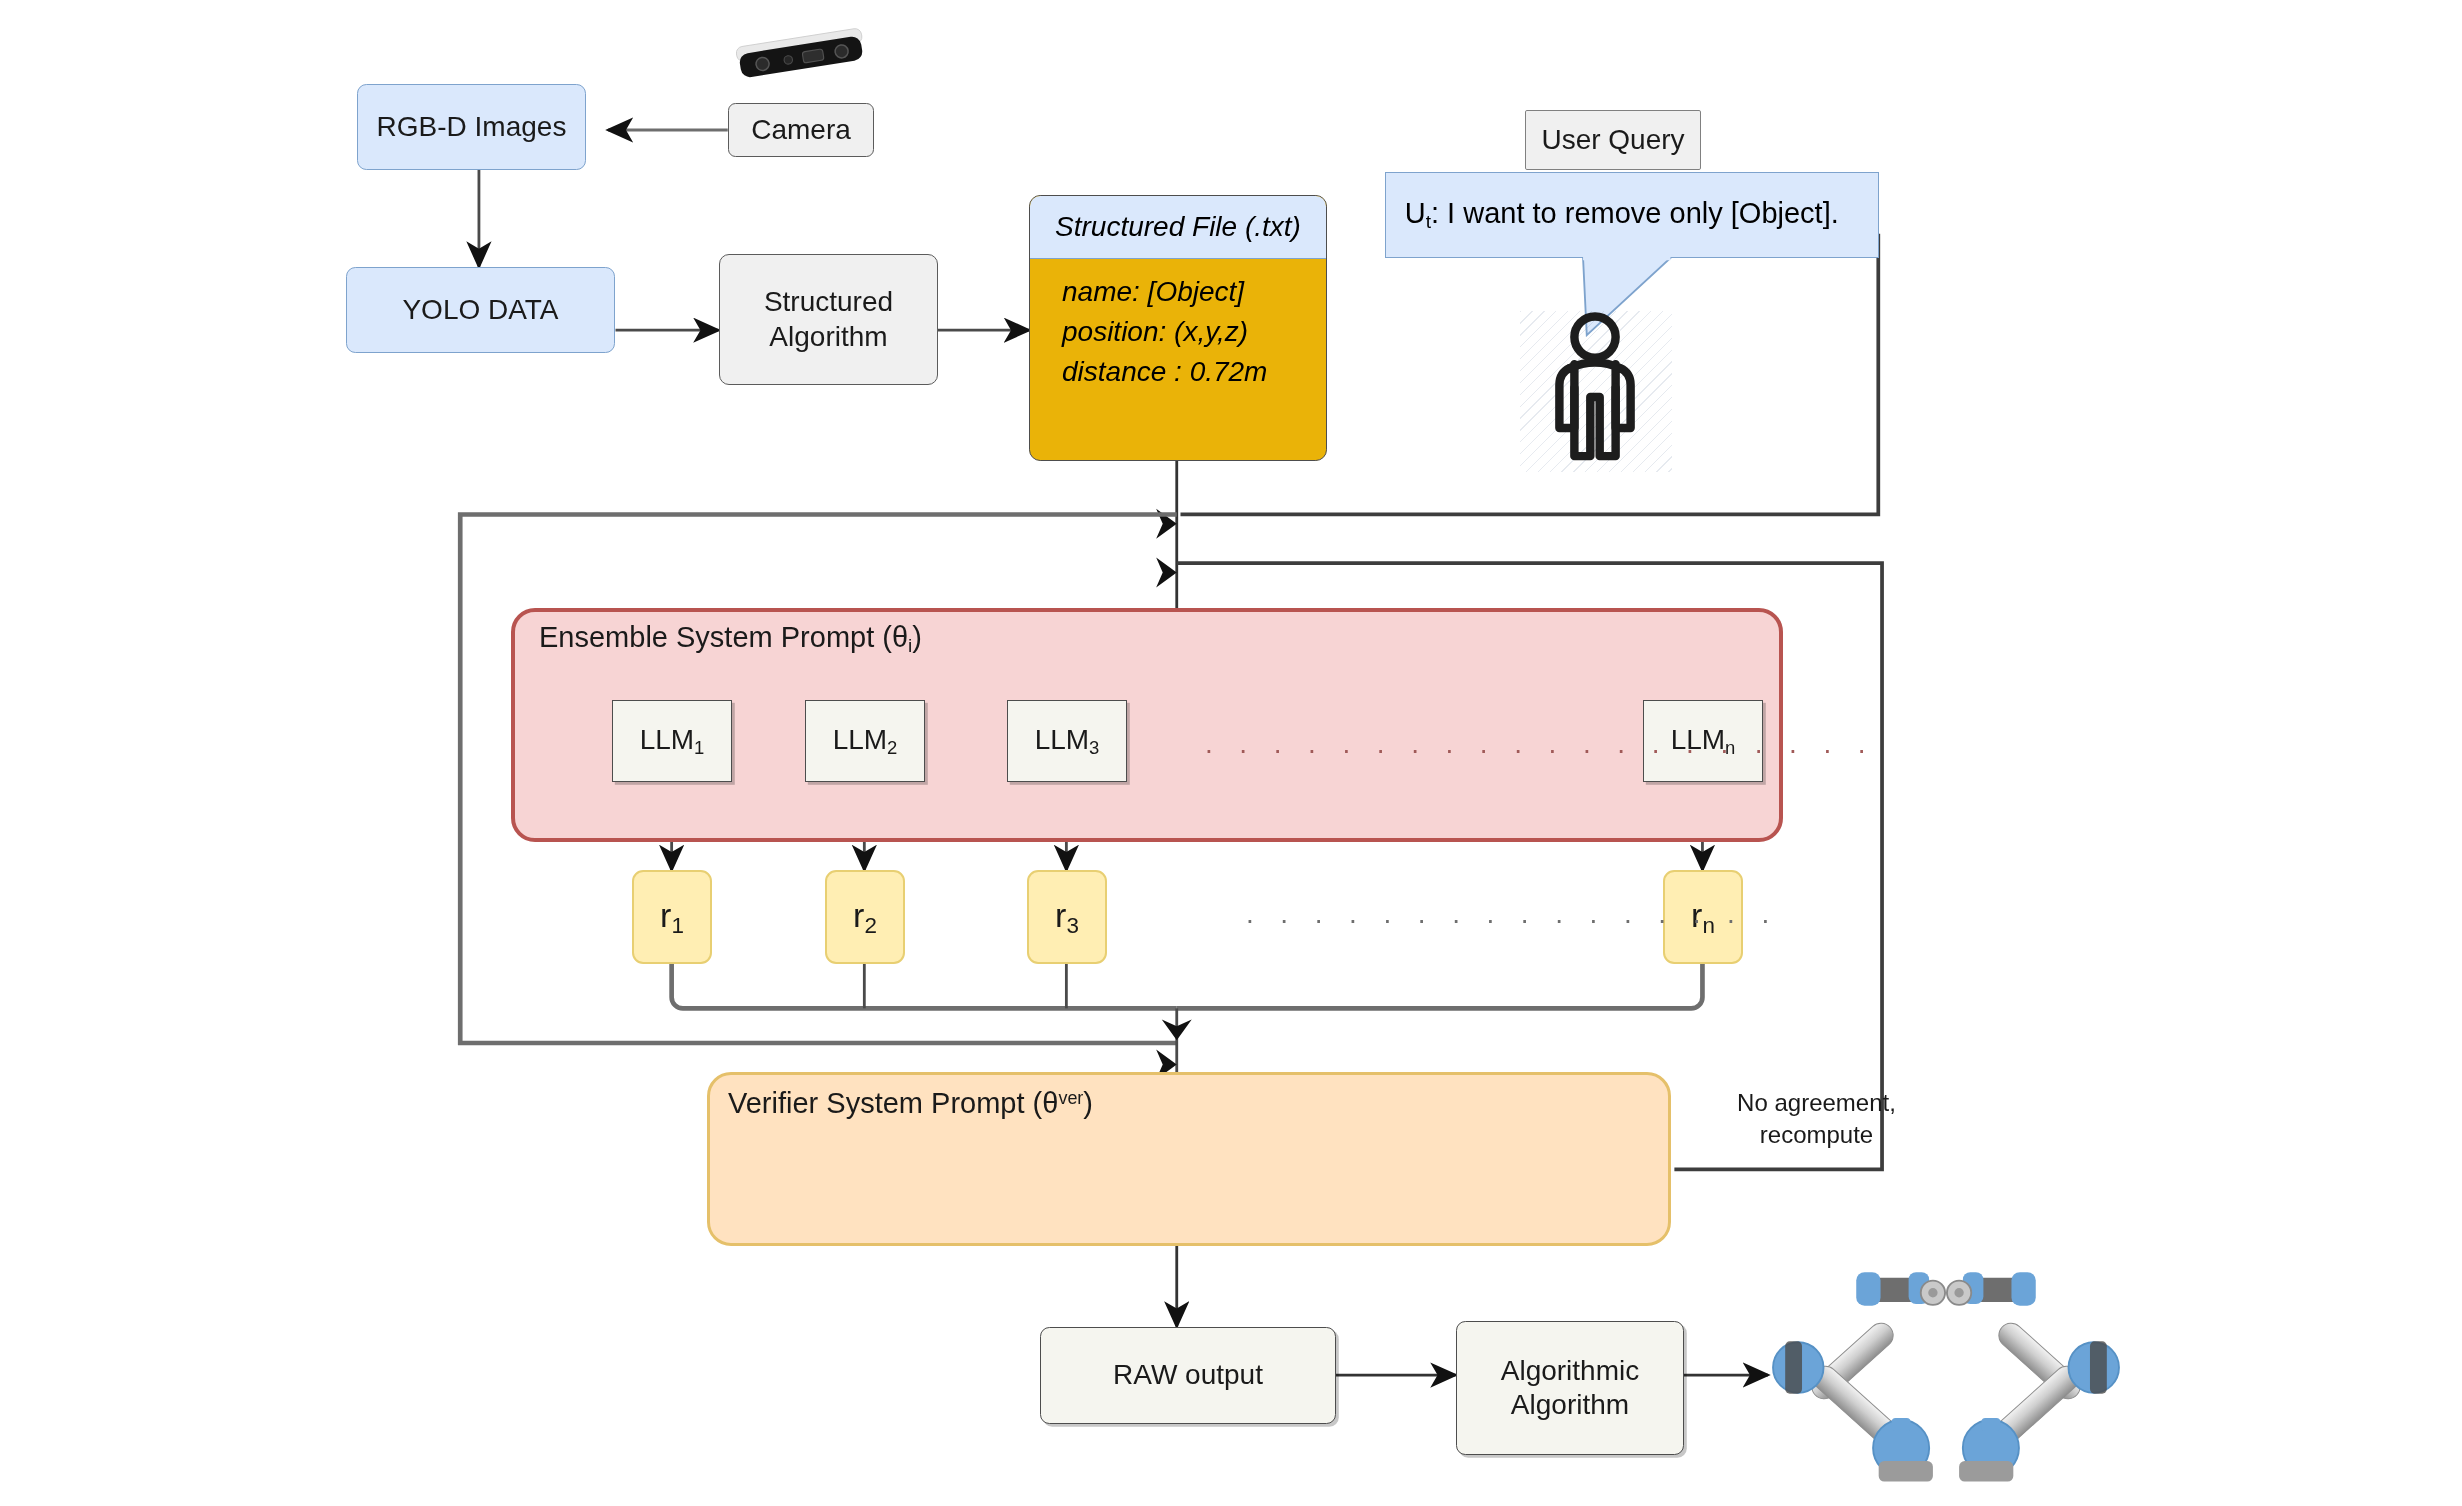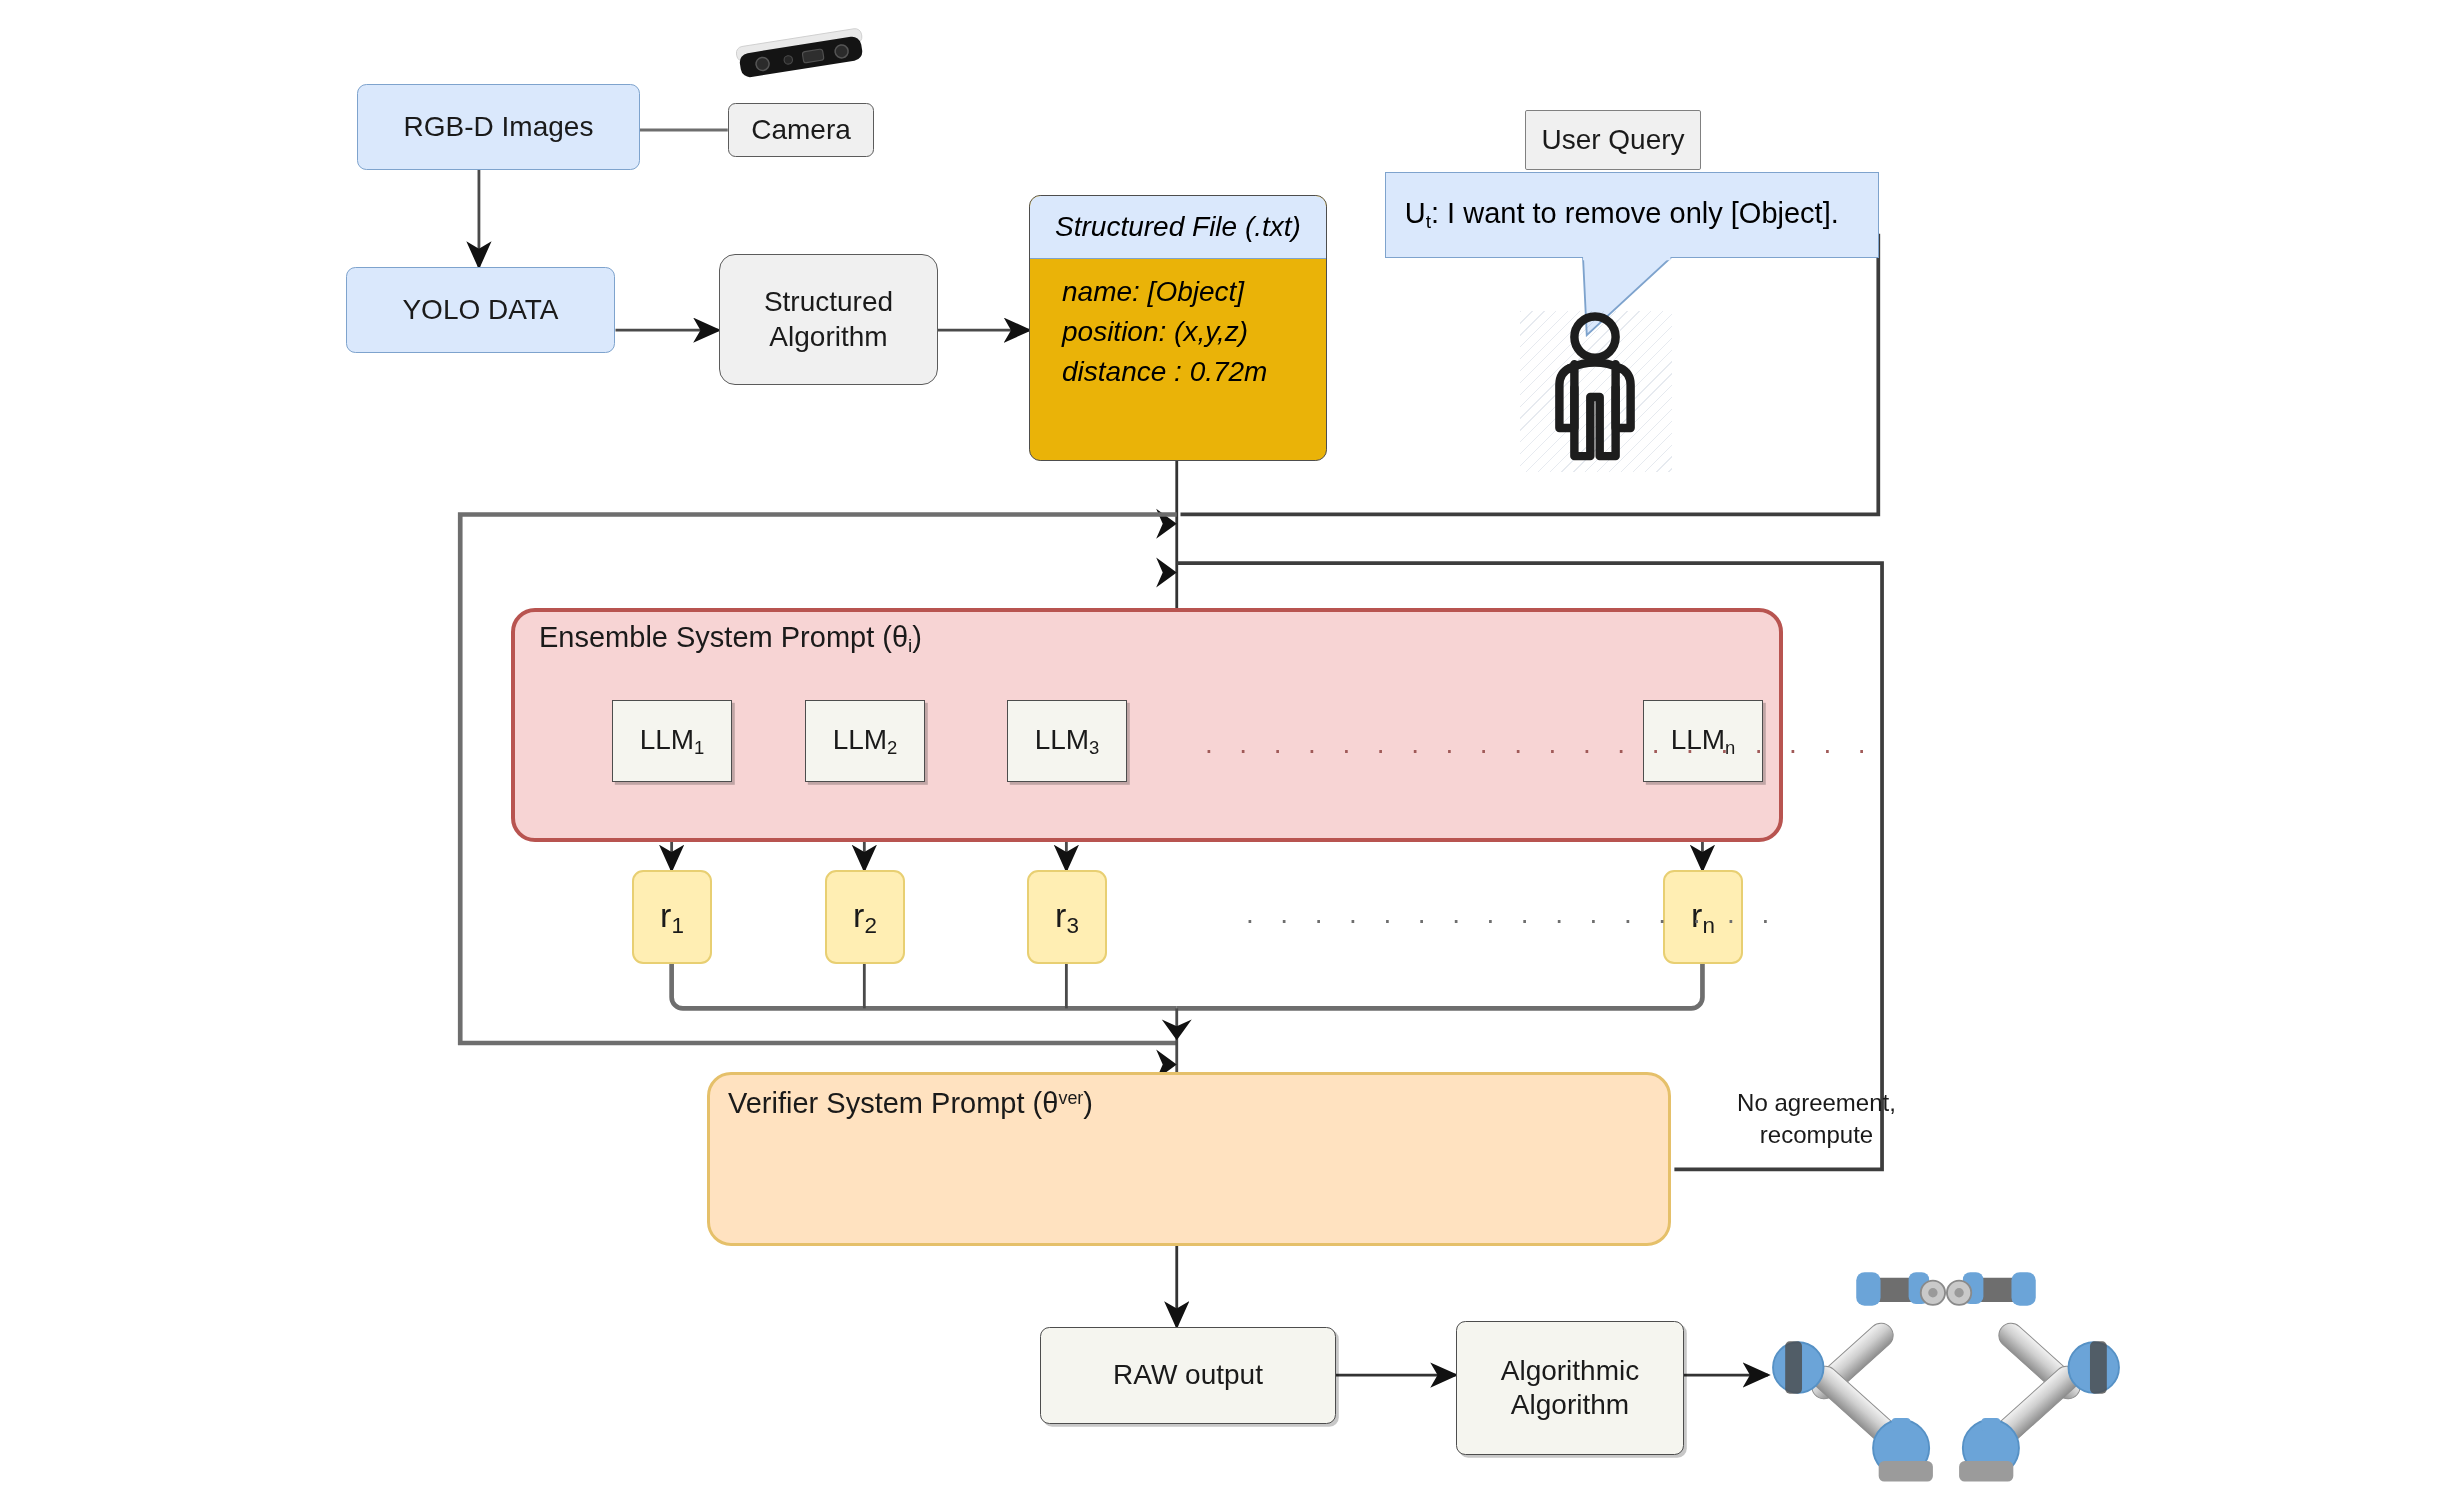--- a/index.html
+++ b/index.html
@@ -5,21 +5,21 @@
   html,body{margin:0;padding:0;background:#ffffff;}
   body{width:2462px;height:1506px;font-family:"Liberation Sans",sans-serif;overflow:hidden;}
   #stage{position:relative;width:2462px;height:1506px;background:#fff;}
 
   .node{position:absolute;box-sizing:border-box;display:flex;align-items:center;
         justify-content:center;text-align:center;color:#1a1a1a;line-height:1.22;}
 
   
   .blue{background:#dae8fc;border:1.9px solid #7ea3cd;border-radius:9.4px;font-size:28px;}
   
-  .grey{background:#f0f0f0;border:1.9px solid #5b5b5b;border-radius:16px;font-size:28px;}
+  .grey{background:#f0f0f0;border:1.9px solid #5b5b5b;border-radius:10px;font-size:28px;}
   
   .cream{background:#f5f5ef;border:1.9px solid #4d4d4d;border-radius:9.4px;font-size:28px;}
   .cream-sq{background:#f5f5ef;border:1.9px solid #4d4d4d;border-radius:0;font-size:28px;}
   
   .yellow{background:#ffeeb3;border:2.8px solid #e8cf72;border-radius:11.2px;font-size:34px;justify-content:center;}
 
   .shadow{box-shadow:2.8px 2.8px 0 0 rgba(0,0,0,0.22);}
 
   
   .sfile{position:absolute;box-sizing:border-box;border:1.9px solid #4d4d4d;border-radius:11.2px;
@@ -121,21 +121,21 @@
         <rect x="82" y="38" width="22" height="12" rx="3" fill="#2e2e2e" stroke="#515151" stroke-width="1.2"></rect>
         <circle cx="124" cy="44" r="7" fill="#2b2b2b" stroke="#555" stroke-width="1.6"></circle>
       </g>
     </svg>
   </div>
 
   <div class="node grey" style="left:728px;top:103px;width:146px;height:54px;border-radius:7.5px;">
     <span>Camera</span>
   </div>
 
-  <div class="node blue" style="left:357px;top:84px;width:283px;height:86px;">
+  <div class="node blue" style="left:357px;top:84px;width:229px;height:86px;">
     <span>RGB-D Images</span>
   </div>
 
   <div class="node blue" style="left:346px;top:267px;width:269px;height:86px;">
     <span>YOLO DATA</span>
   </div>
 
   <div class="node grey" style="left:719px;top:254px;width:219px;height:131px;flex-direction:column;">
     <span>Structured</span>
     <span>Algorithm</span>

